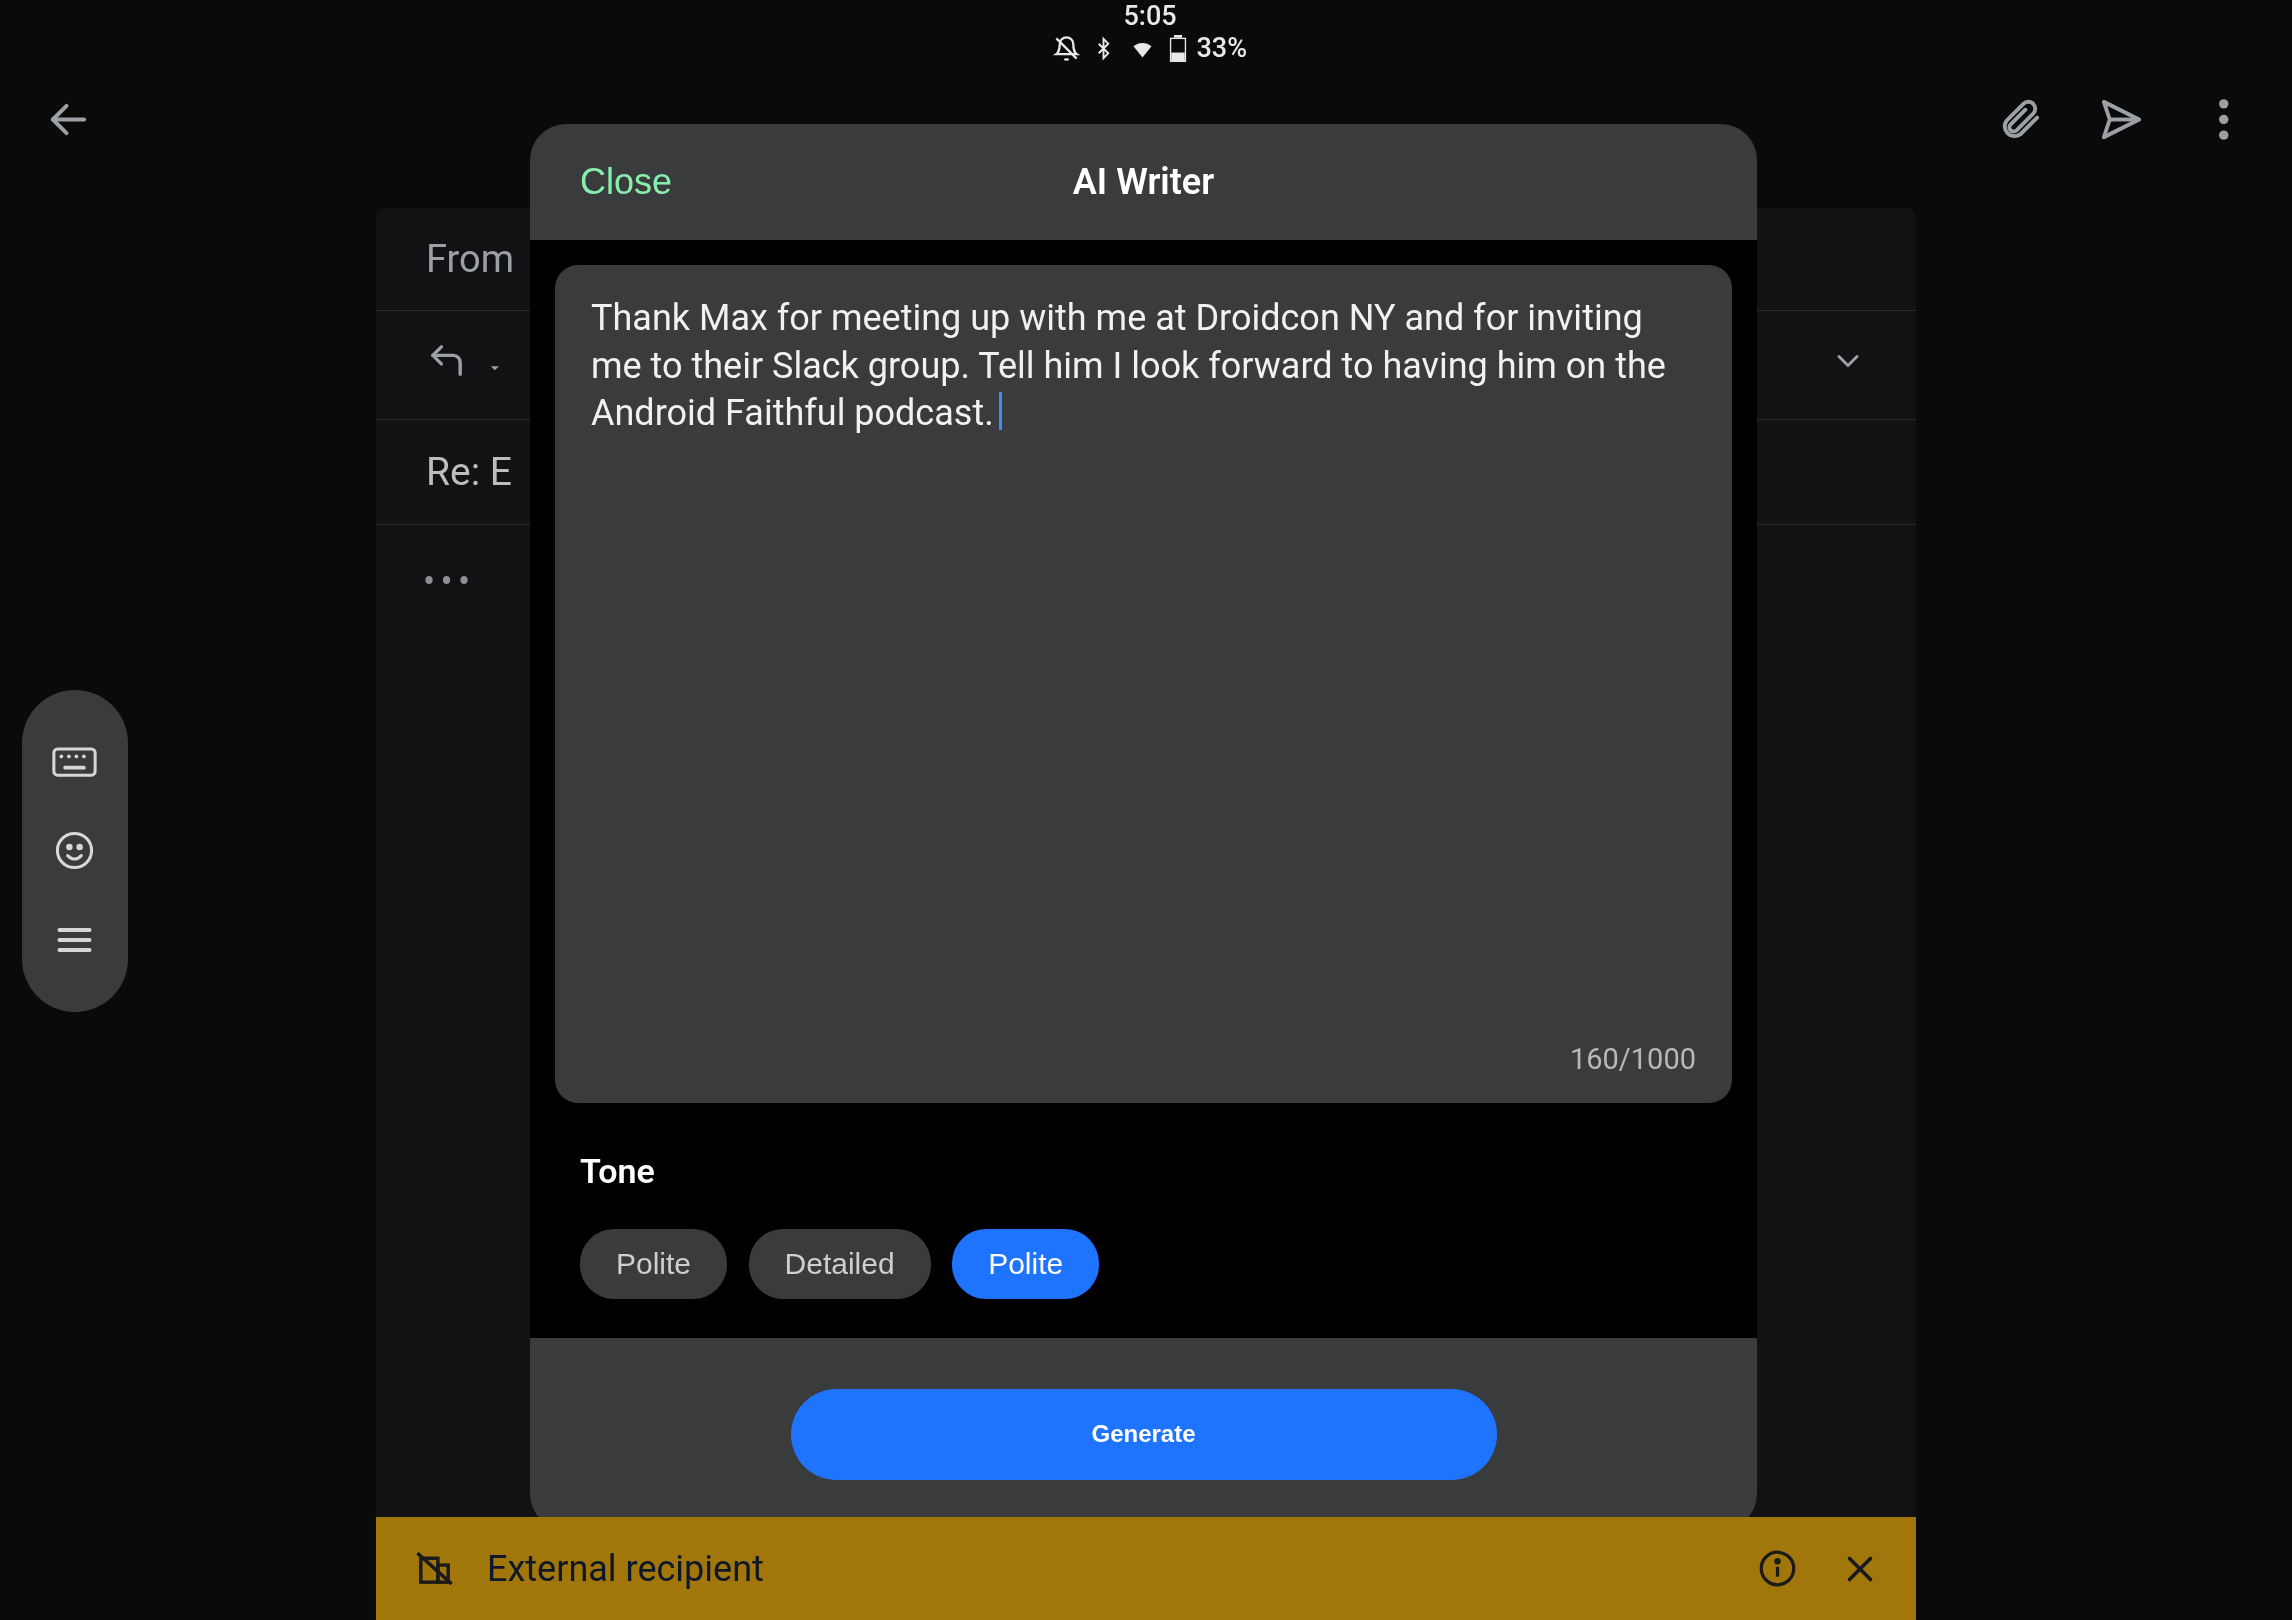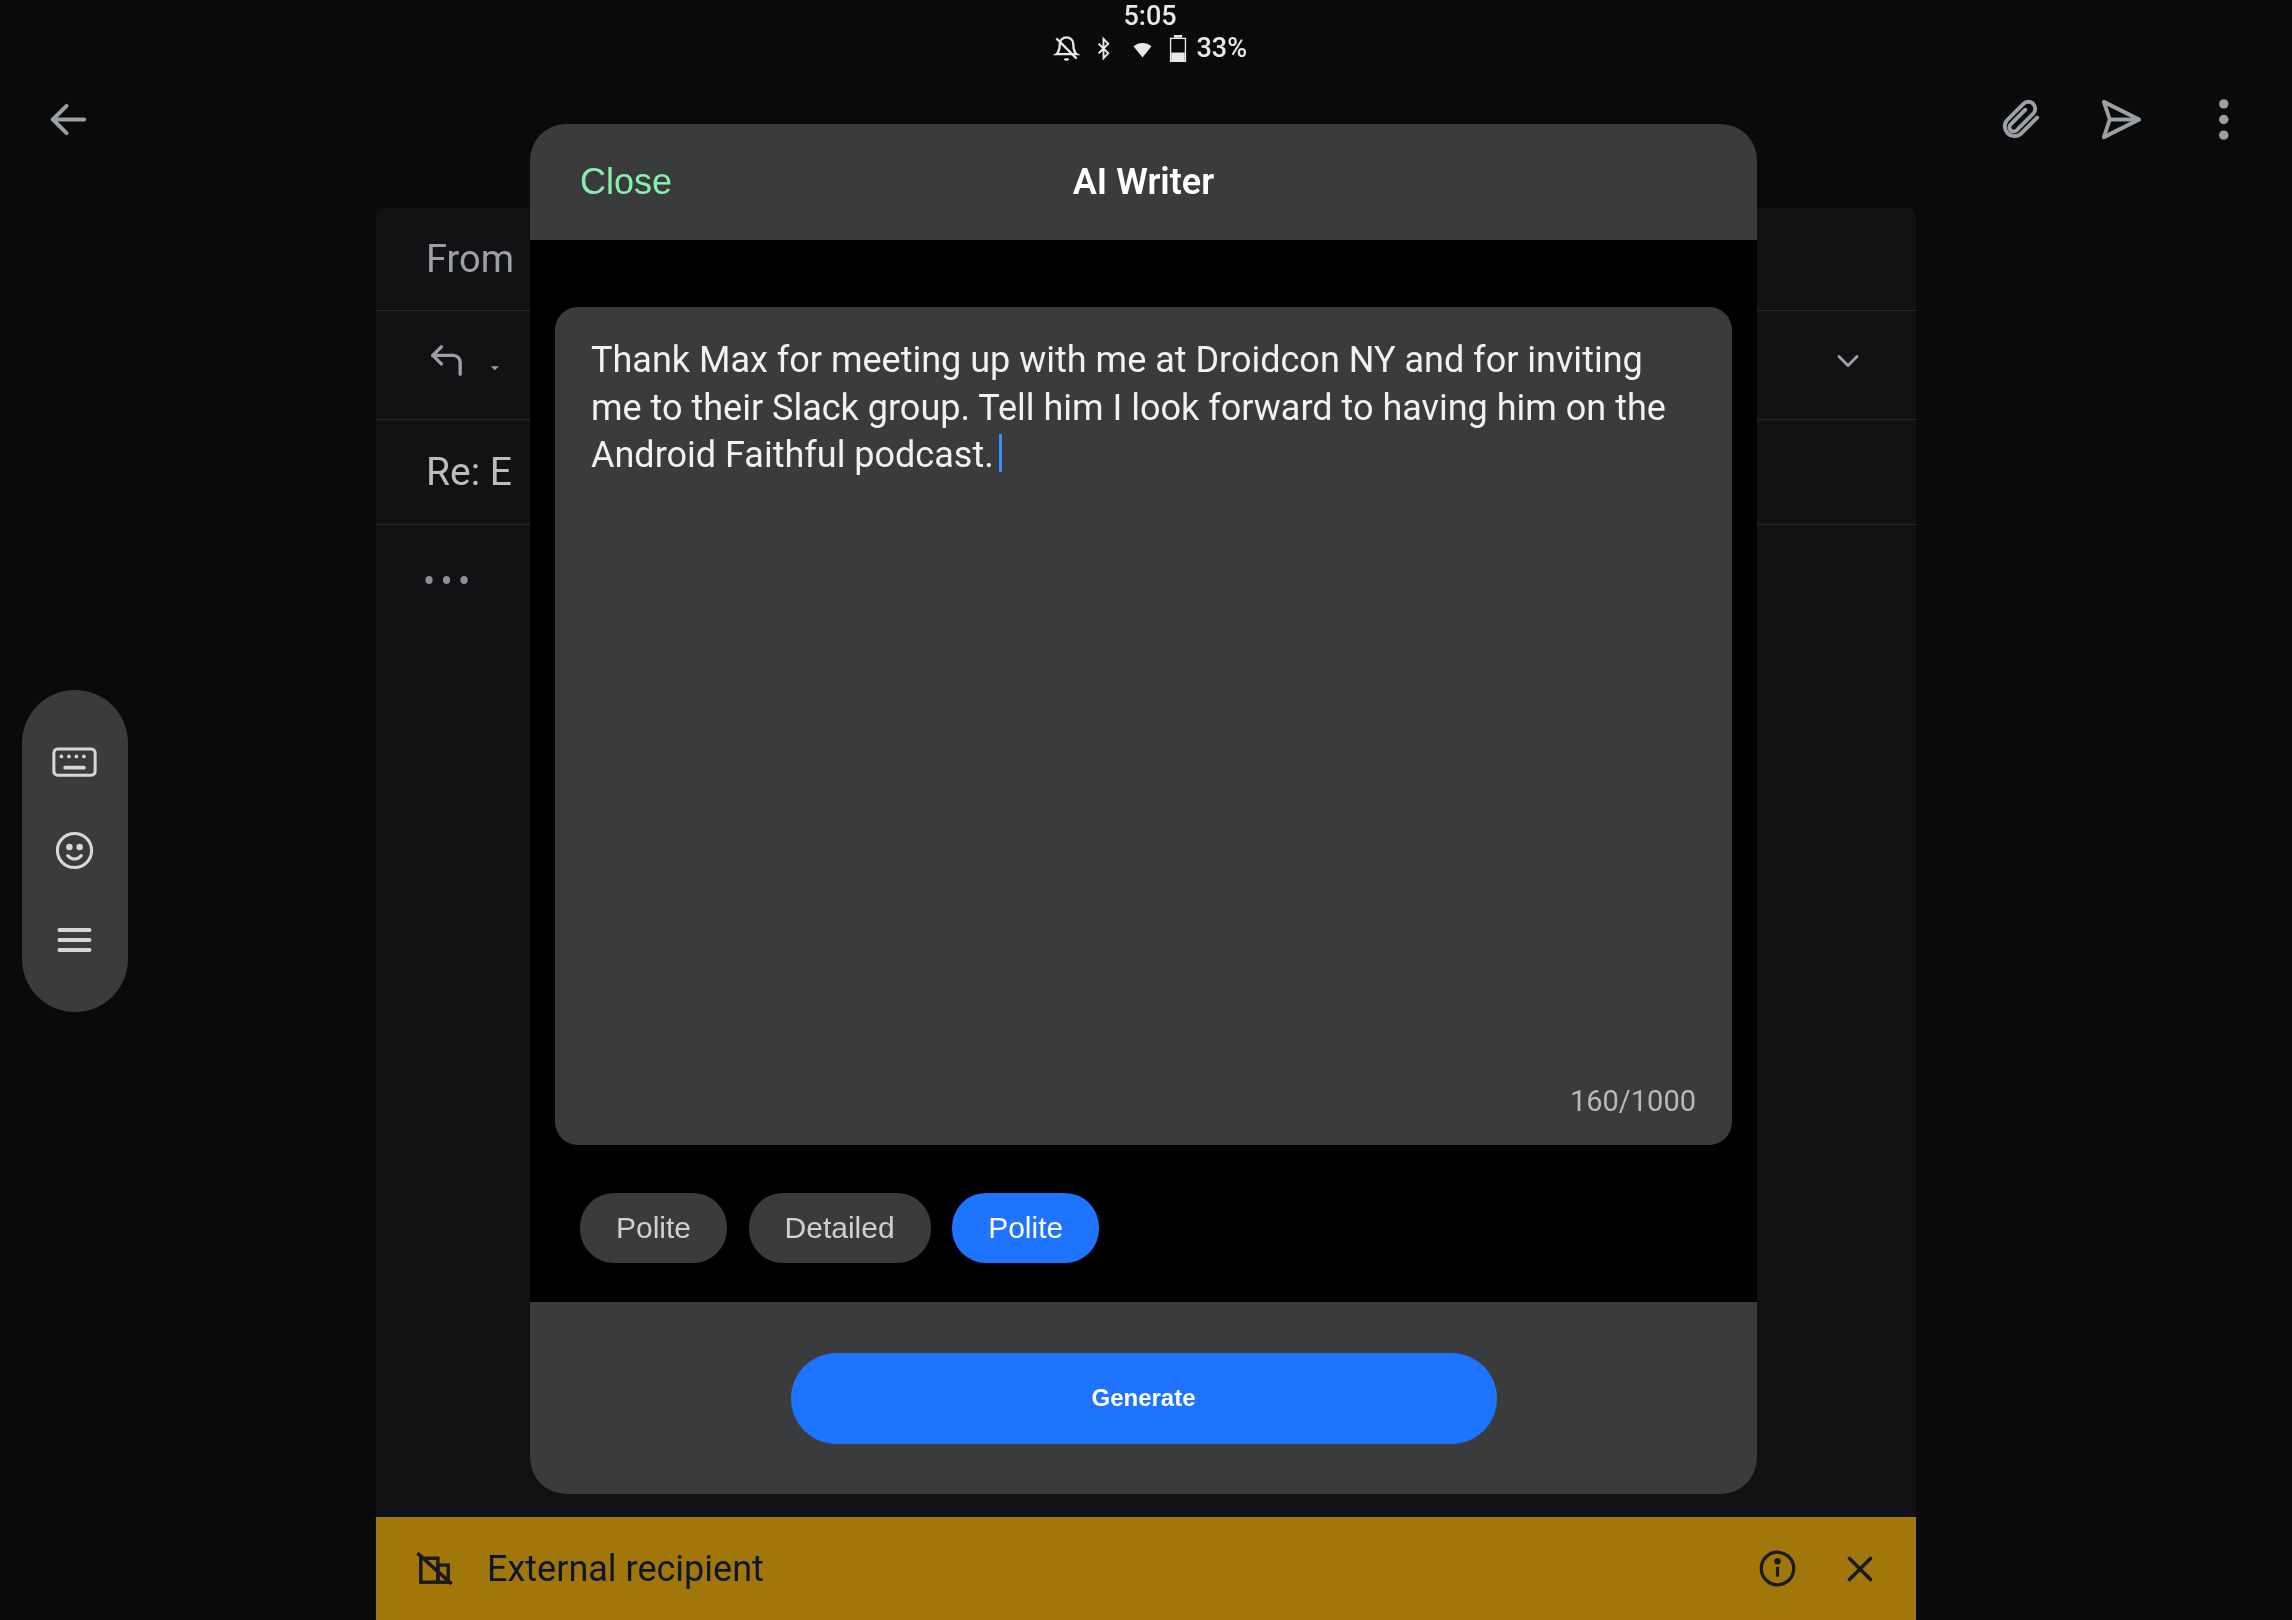--- a/index.html
+++ b/index.html
@@ -101,21 +101,20 @@
     flex: 1; text-align: center;
     color: #ffffff; font-size: 36px; font-weight: 600;
   }
   .prompt-wrap { padding: 25px; }
   .prompt-box {
     background: #3a3b3c;
     border-radius: 23px;
     height: 838px;
     padding: 30px 36px;
     position: relative;
-    margin-top: 42px;
   }
   .prompt-text {
     color: #f1f1f1;
     font-size: 36px;
     line-height: 1.32;
     font-weight: 400;
     white-space: pre-wrap;
   }
   .cursor {
     display:inline-block; width:2.7px; height:38px; background:#3b8cff; vertical-align:-5.4px; margin-left:5.4px;
@@ -302,20 +301,21 @@
     <button class="modal-close">Close</button>
     <div class="modal-title">AI Writer</div>
   </div>
   <div class="prompt-wrap">
     <div class="prompt-box">
       <span class="prompt-text">Thank Max for meeting up with me at Droidcon NY and for inviting me to their Slack group. Tell him I look forward to having him on the Android Faithful podcast.</span><span class="cursor"></span>
       <span class="char-count">160/1000</span>
     </div>
   </div>
   <div class="tone-section">
+    <div class="tone-label">Tone</div>
     <div class="tone-chips">
       <button class="chip">Polite</button>
       <button class="chip">Detailed</button>
       <button class="chip active">Polite</button>
     </div>
   </div>
   <div class="modal-footer">
     <button class="generate-btn">Generate</button>
   </div>
 </div>

